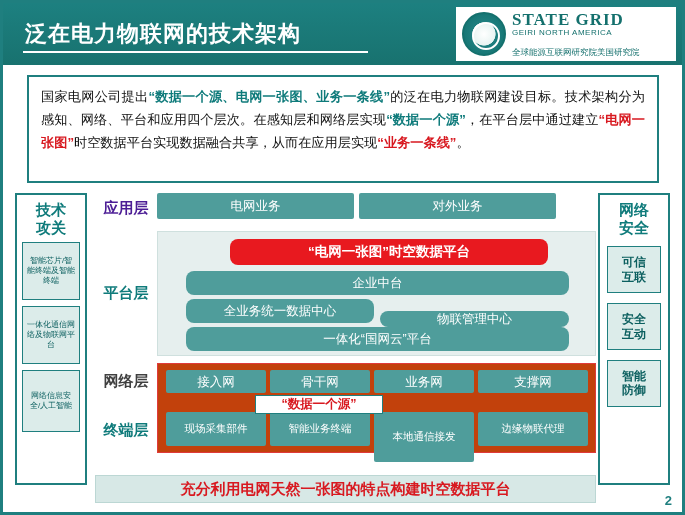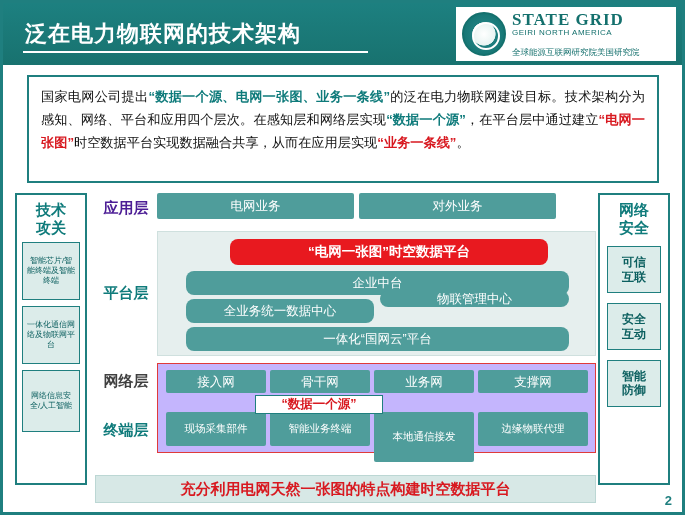--- a/index.html
+++ b/index.html
@@ -119,21 +119,21 @@
   }
   .plat-cell {
     position:absolute; display:flex; align-items:center; justify-content:center;
     text-align:center; color:#ffffff; font-size:12.5px; border-radius:8px;
   }
   .plat-red { background:#e8191f; font-weight:bold; font-size:13.5px; }
 
   
   .net-box {
     position:absolute; left:62px; top:170px; width:439px; height:90px;
-    border:1.5px solid #e03a3a; background:#c4b5fd;
+    border:1.5px solid #e03a3a; background:#c2410c;
   }
   .net-label {
     position:absolute; left:0; top:172px; width:62px; height:32px;
     display:flex; align-items:center; justify-content:center;
     color:#404040; font-weight:bold; font-size:15px;
   }
   .term-label {
     position:absolute; left:0; top:218px; width:62px; height:38px;
     display:flex; align-items:center; justify-content:center;
     color:#0f7b7b; font-weight:bold; font-size:15px;
@@ -222,21 +222,21 @@
       <div class="row-label">应用层</div>
       <div class="cell" style="width:197px; margin-right:5px;">电网业务</div>
       <div class="cell" style="width:197px;">对外业务</div>
     </div>
 
     <div class="platform-label">平台层</div>
     <div class="platform-block">
       <div class="plat-cell plat-red" style="left:72px; top:7px; width:318px; height:26px;">“电网一张图”时空数据平台</div>
       <div class="plat-cell cell" style="left:28px; top:39px; width:383px; height:24px;">企业中台</div>
       <div class="plat-cell cell" style="left:28px; top:67px; width:188px; height:24px;">全业务统一数据中心</div>
-      <div class="plat-cell cell" style="left:222px; top:59px; width:189px; height:16px;">物联管理中心</div>
+      <div class="plat-cell cell" style="left:222px; top:79px; width:189px; height:16px;">物联管理中心</div>
       <div class="plat-cell cell" style="left:28px; top:95px; width:383px; height:24px;">一体化“国网云”平台</div>
     </div>
 
     <div class="net-label">网络层</div>
     <div class="term-label">终端层</div>
     <div class="net-box">
       <div class="net-cell" style="left:8px; top:6px; width:100px; height:23px;">接入网</div>
       <div class="net-cell" style="left:112px; top:6px; width:100px; height:23px;">骨干网</div>
       <div class="net-cell" style="left:216px; top:6px; width:100px; height:23px;">业务网</div>
       <div class="net-cell" style="left:320px; top:6px; width:110px; height:23px;">支撑网</div>

